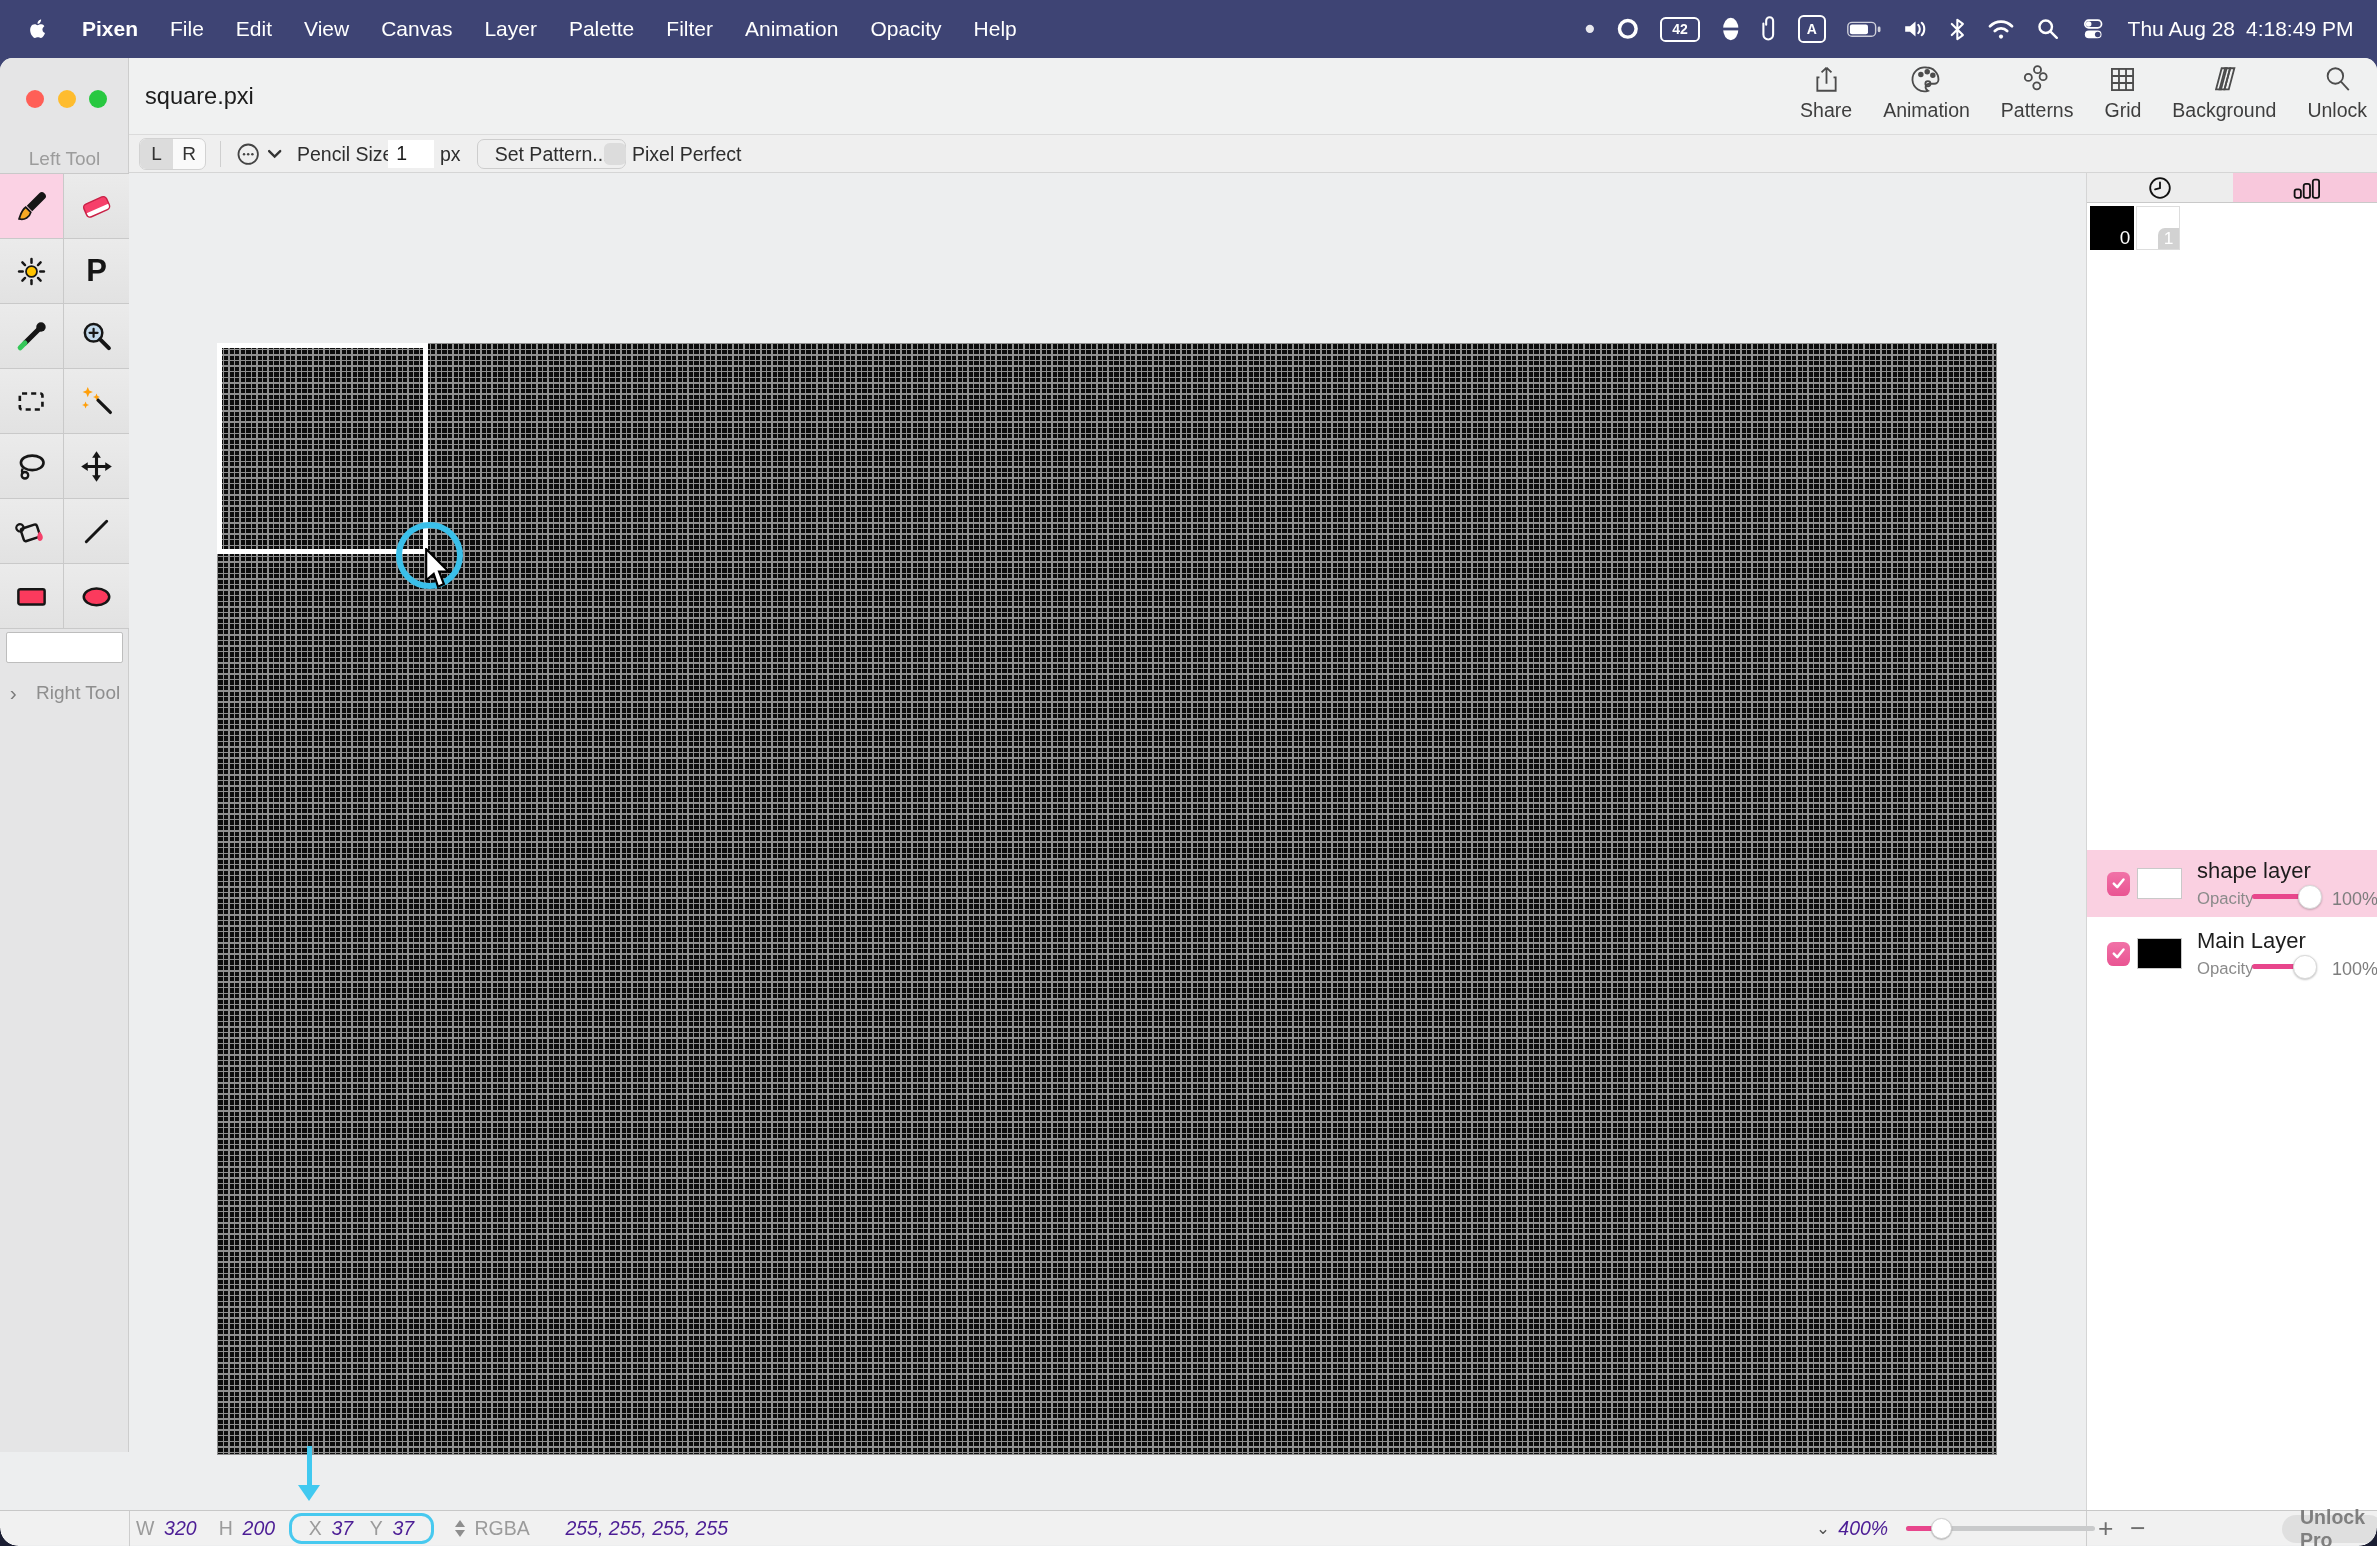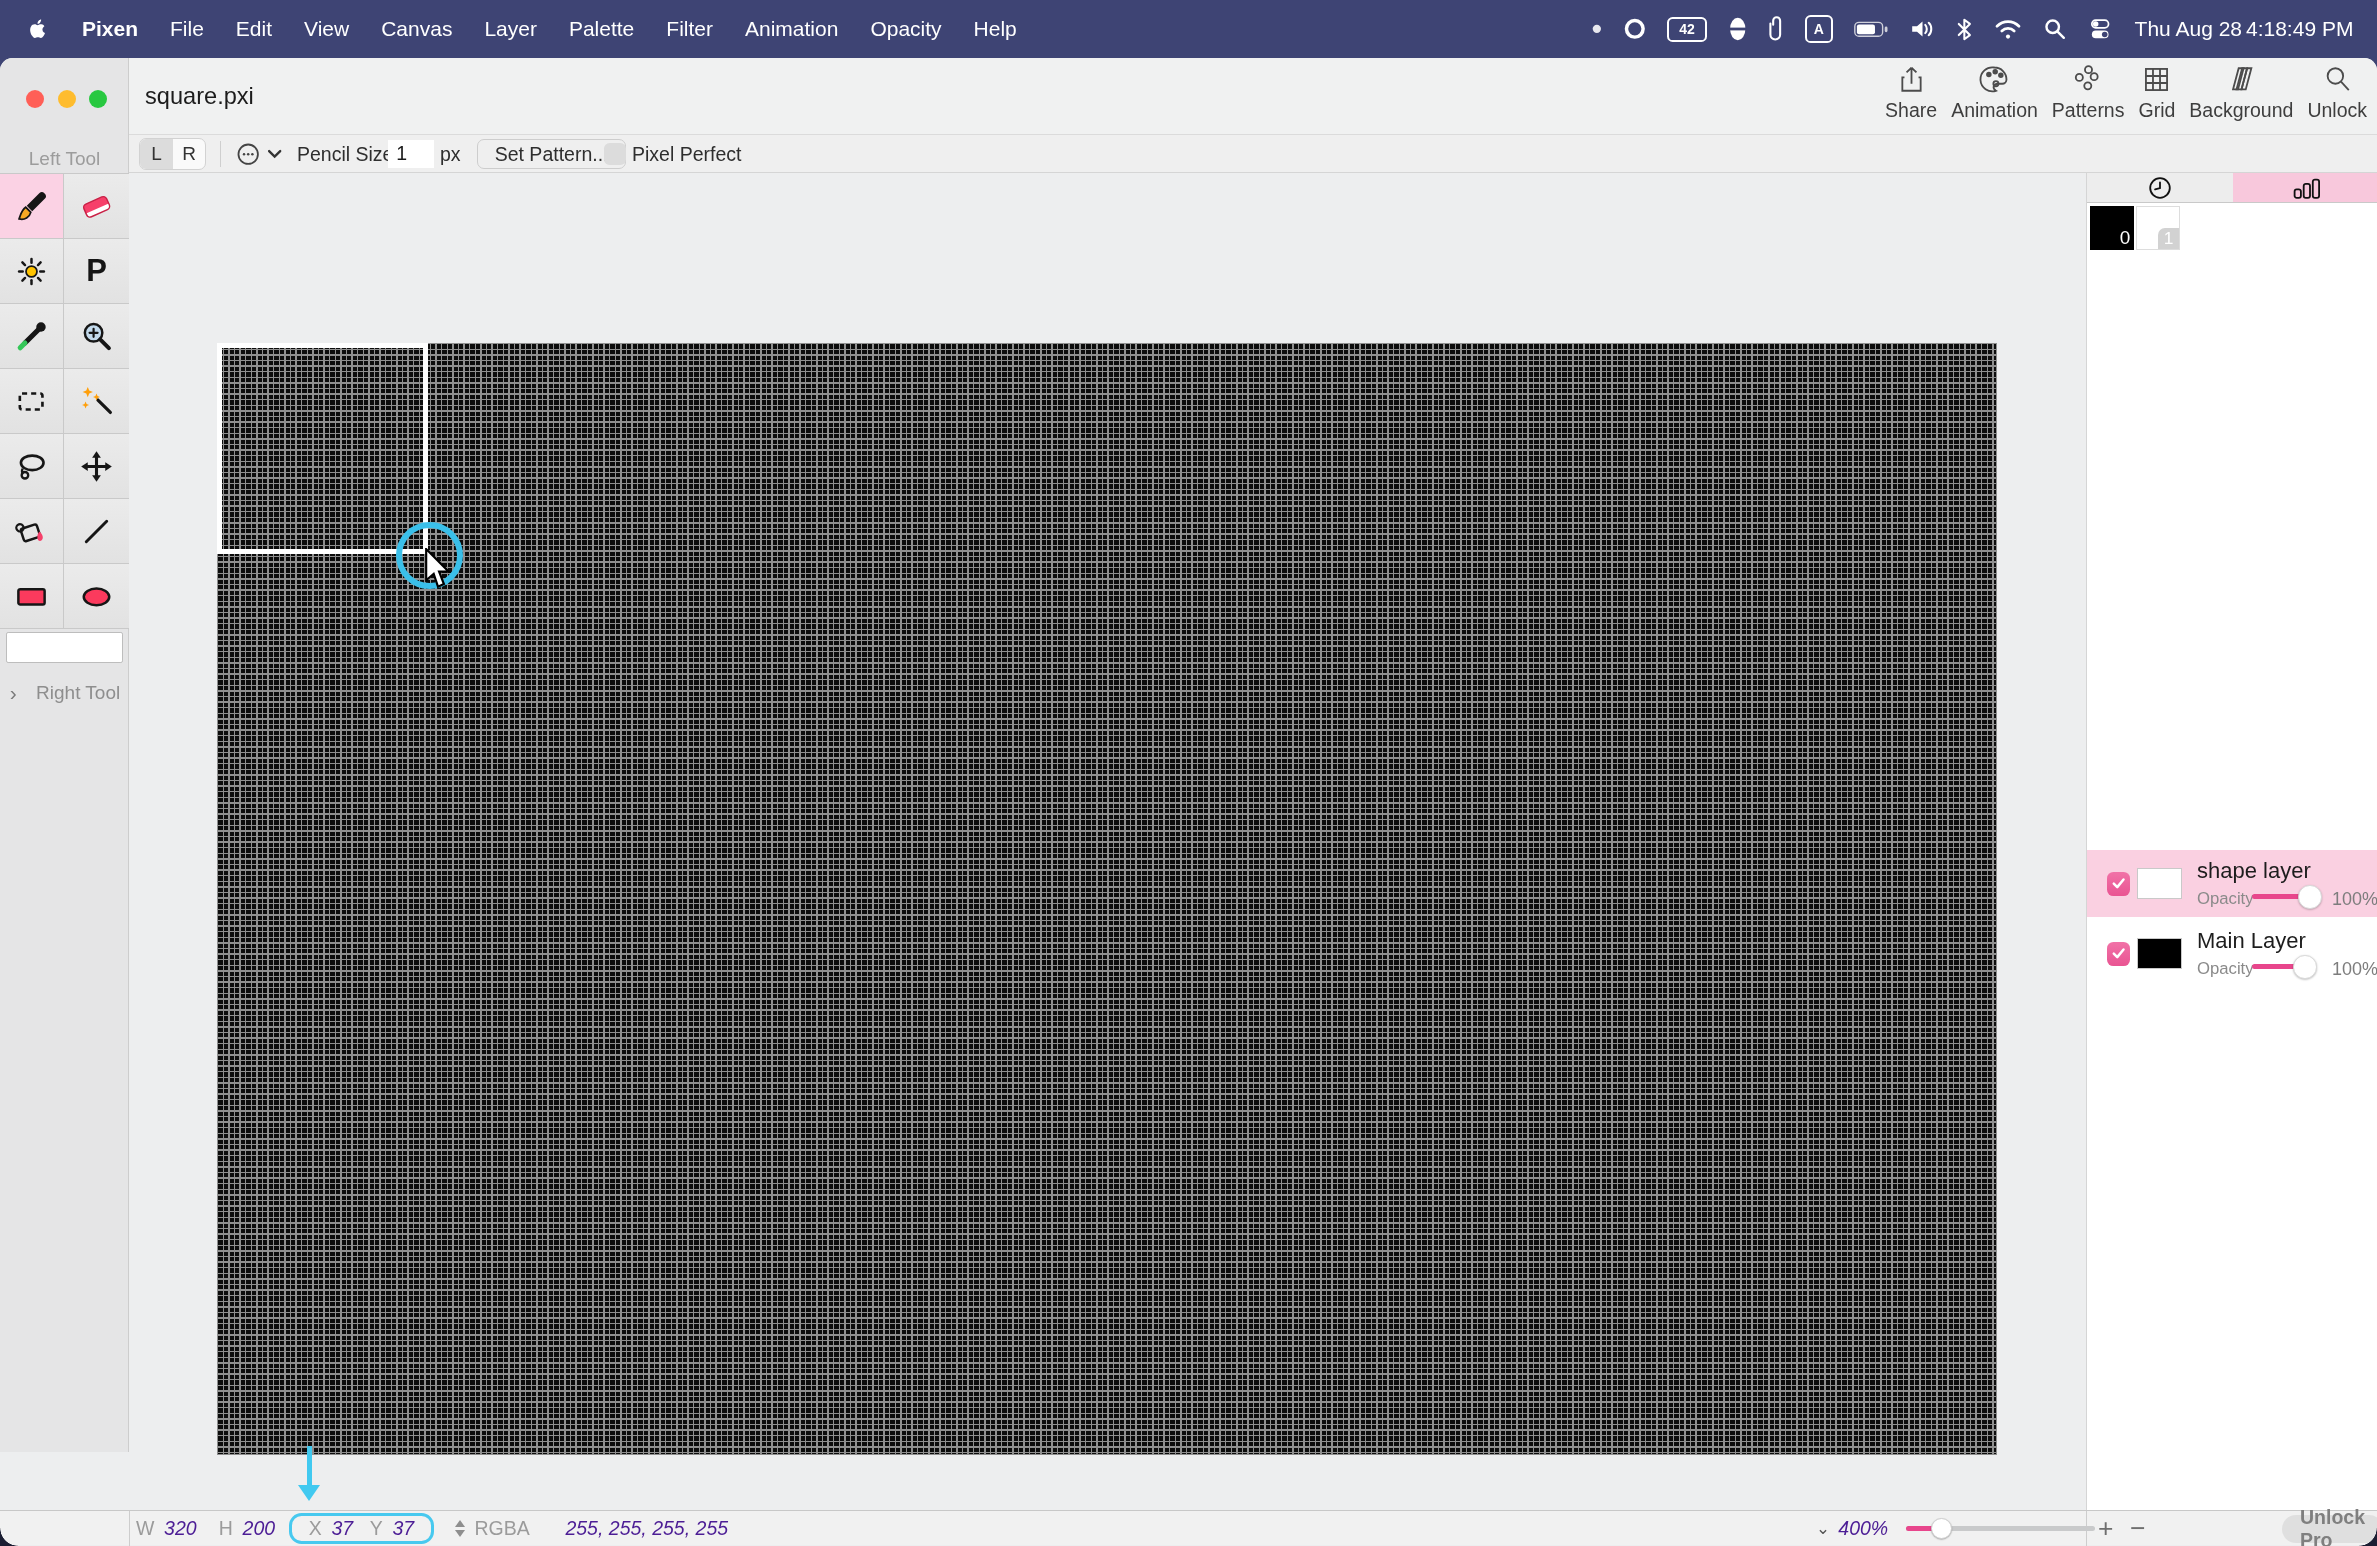--- a/index.html
+++ b/index.html
@@ -9,21 +9,21 @@
   
   .menubar{position:absolute;left:0;top:0;width:2377px;height:58px;background:#3E4474;
     display:flex;align-items:center;color:#fff;font-size:21px;}
   .menubar .left{display:flex;align-items:center;gap:32px;padding-left:26.4px;}
   .menubar .right{margin-left:auto;display:flex;align-items:center;gap:21px;padding-right:23.6px;}
   .mi{white-space:nowrap;}
   .mi.app{font-weight:bold;}
   .sicon{display:flex;align-items:center;justify-content:center;}
   .badge{border:2.1px solid #fff;border-radius:5.6px;color:#fff;font-weight:bold;
     display:flex;align-items:center;justify-content:center;}
-  .clock{display:flex;gap:4px;font-size:21px;}
+  .clock{display:flex;gap:11px;font-size:21px;}
 
   
   .window{position:absolute;left:0;top:58px;width:2377px;height:1488px;background:#EDEEEF;
     border-radius:12.5px 12.5px 0 0;overflow:hidden;}
 
   
   .sidebar{position:absolute;left:0;top:0;width:129px;height:1394px;background:#E5E5E6;border-right:0.7px solid #CDCDCD;}
   .tlights{position:absolute;left:26.4px;top:32px;display:flex;gap:13.2px;}
   .tlight{width:18px;height:18px;border-radius:50%;}
   .lefttool{position:absolute;left:0;top:82px;width:129px;height:38px;display:flex;align-items:center;justify-content:center;color:#9C9C9C;font-size:19px;}
@@ -34,21 +34,21 @@
   .toolcell.sel{background:#FBD2E4;}
   .toolcell svg{width:35px;height:35px;}
   .pletter{font-size:31px;font-weight:bold;color:#151515;}
   .cswatch{position:absolute;left:5.6px;top:574px;width:117px;height:31px;background:#fff;border:1.4px solid #BDBDBD;border-radius:2.1px;}
   .righttool{position:absolute;left:9.7px;top:623px;display:flex;align-items:center;gap:9.7px;color:#8E8E8E;font-size:19px;}
   .righttool .chev{font-size:21px;color:#7a7a7a;}
 
   
   .titlebar{position:absolute;left:129px;top:0;width:2249px;height:77px;background:#F0F1F1;border-bottom:0.7px solid #DBDBDB;}
   .doc-title{position:absolute;left:16px;top:0;height:77px;display:flex;align-items:center;font-size:23.6px;font-weight:normal;color:#1c1c1c;}
-  .tb-buttons{position:absolute;right:11px;top:5.6px;display:flex;gap:14px;}
+  .tb-buttons{position:absolute;right:11px;top:5.6px;display:flex;gap:31px;}
   .tb-btn{display:flex;flex-direction:column;align-items:center;gap:4.2px;color:#3e3e3e;font-size:19.5px;}
   .tb-btn svg{width:31px;height:31px;stroke:#4c4c4c;fill:none;stroke-width:2.6;}
 
   
   .optionsbar{position:absolute;left:129px;top:77px;width:2249px;height:38px;background:#EFEFEF;border-bottom:0.7px solid #D5D5D5;}
   .seg{position:absolute;left:10.4px;top:2.8px;width:67px;height:32px;border:0.7px solid #D2D2D2;background:#FAFAFA;border-radius:7px;display:flex;overflow:hidden;font-size:19px;color:#333;}
   .seg div{flex:1;display:flex;align-items:center;justify-content:center;}
   .seg .on{background:#DCDCDC;}
   .vdiv{position:absolute;top:5.6px;width:0.7px;height:26.4px;background:#CFCFCF;}
   .dotsbtn{position:absolute;left:106px;top:5.6px;display:flex;align-items:center;gap:5.6px;}

